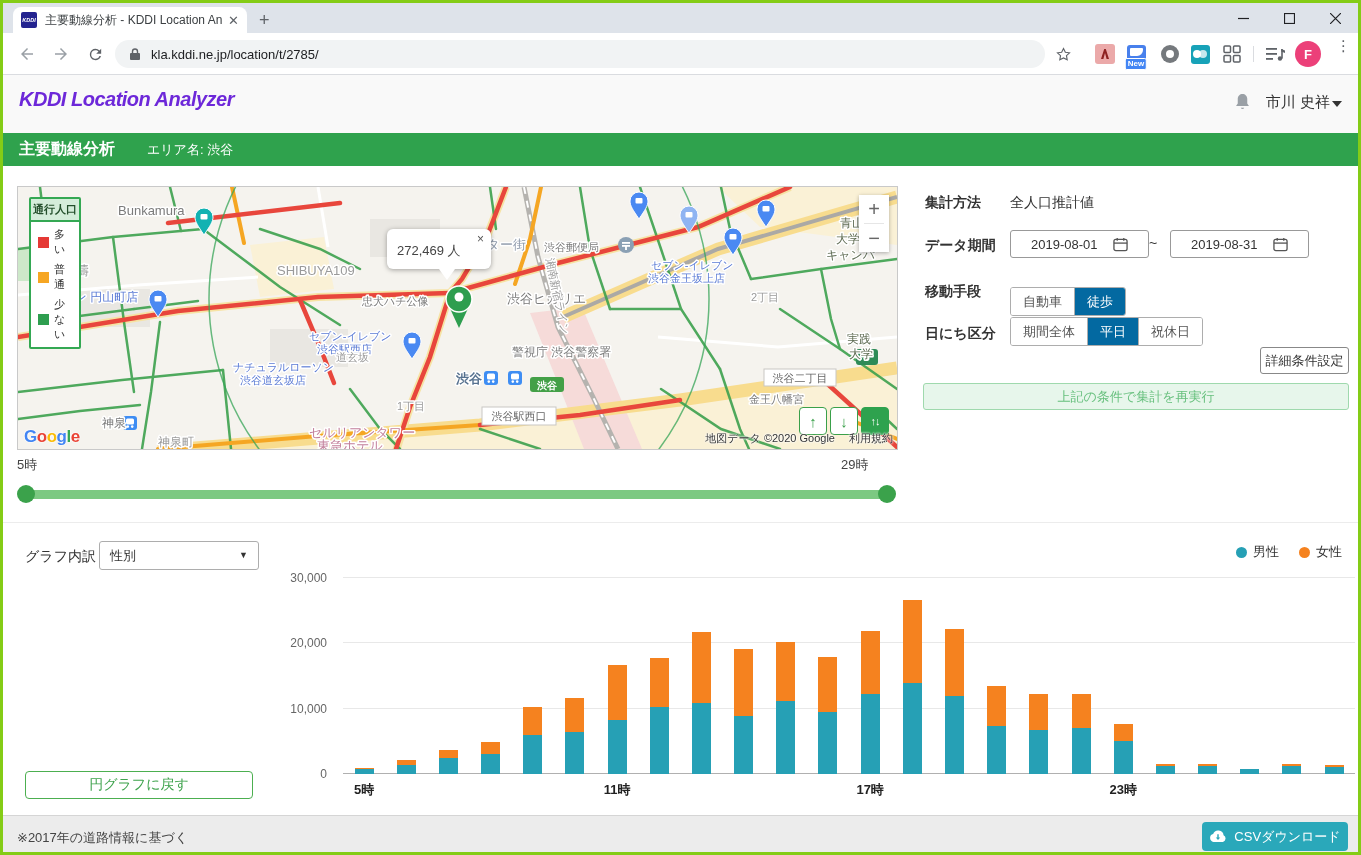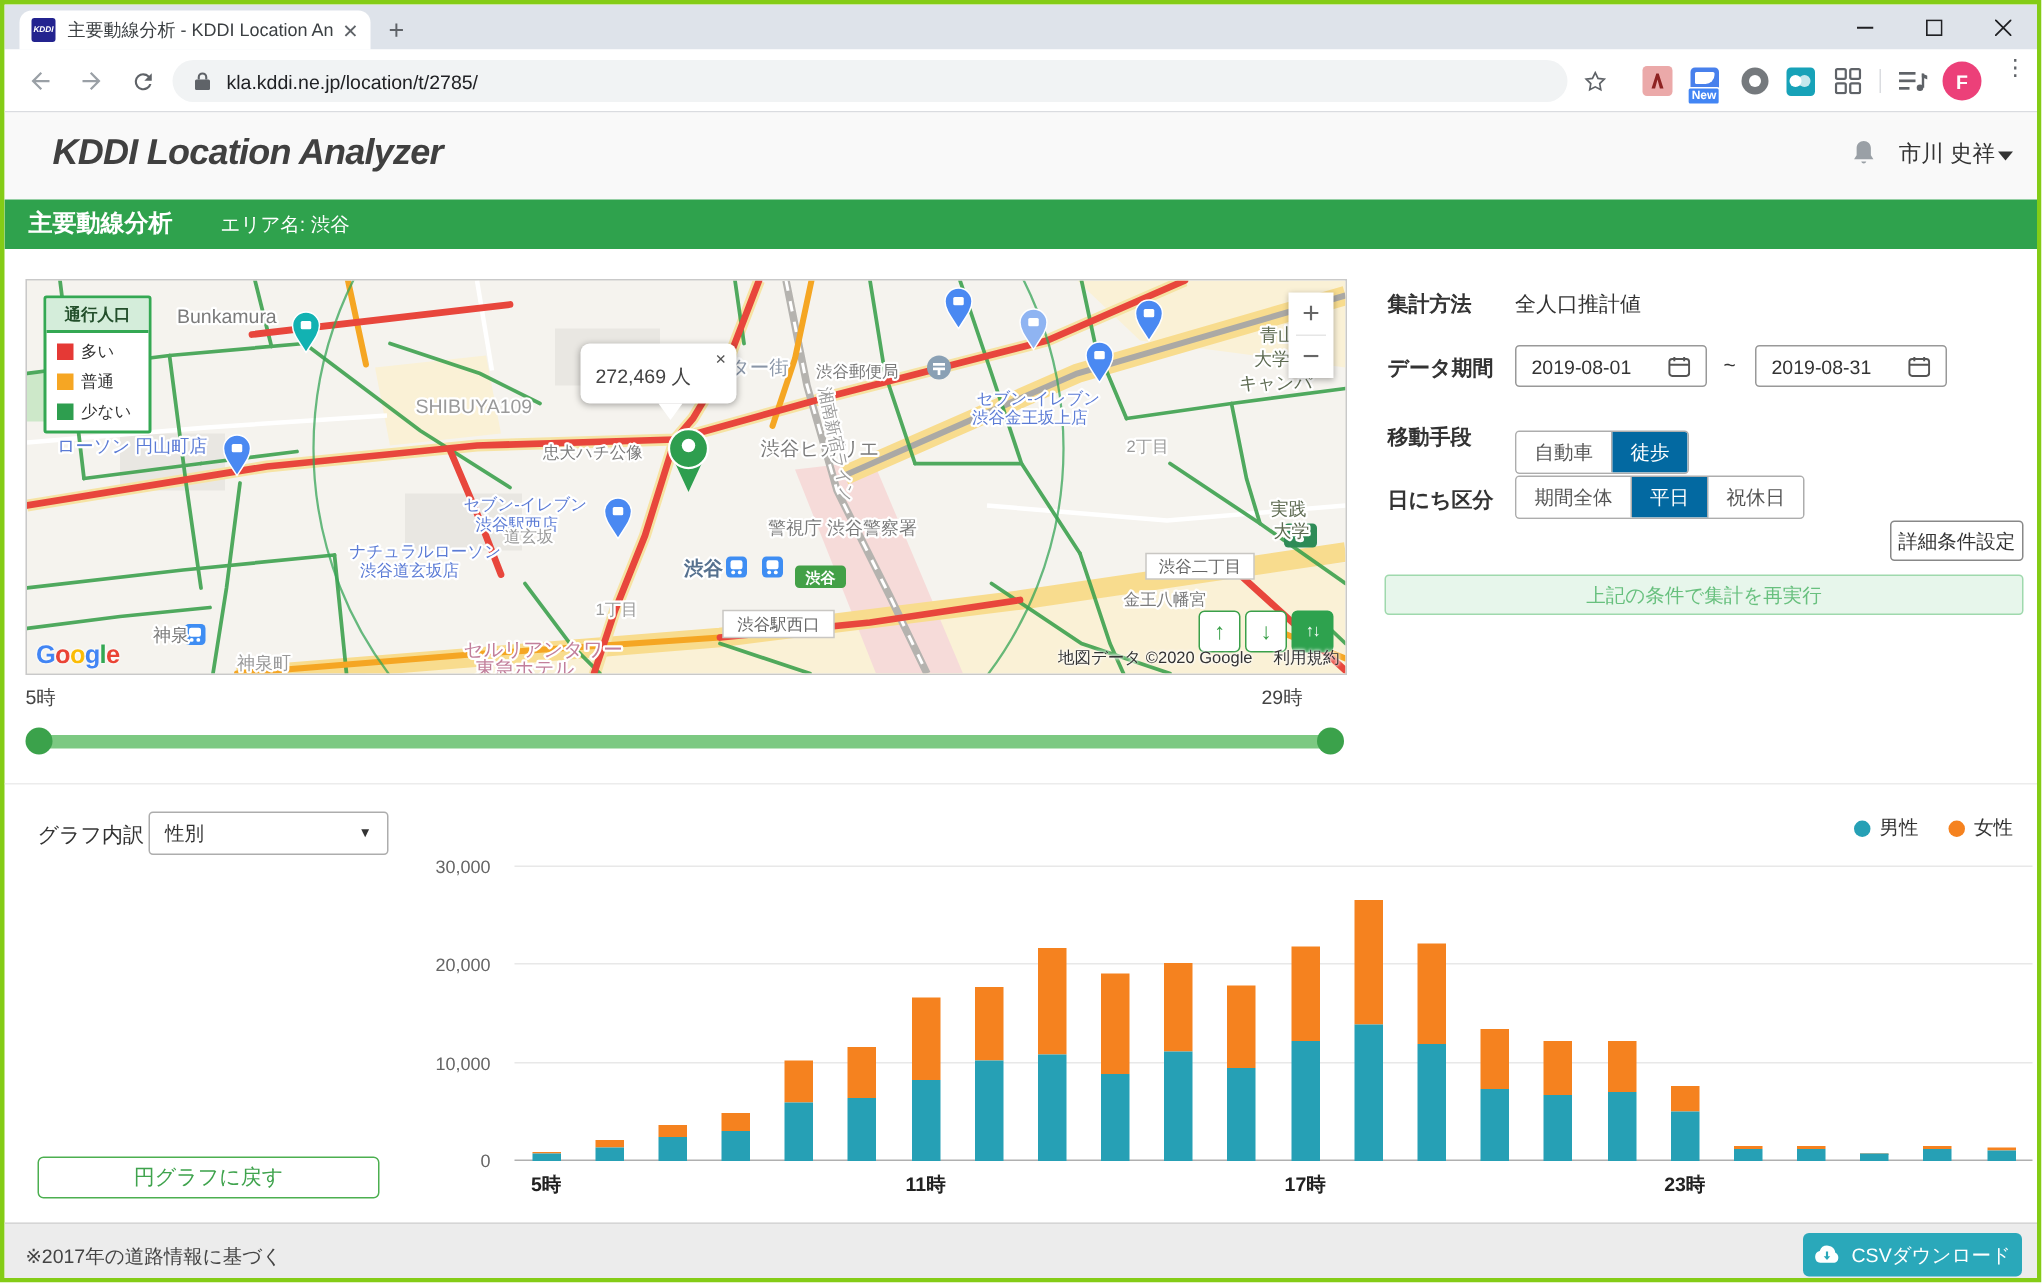--- a/index.html
+++ b/index.html
@@ -27,61 +27,61 @@
   .ext-gray { width:18px; height:18px; border-radius:50%; background:#75797d; position:relative; }
   .ext-gray::after { content:""; position:absolute; left:5px; top:5px; width:8px; height:8px; border-radius:50%; background:#fff; }
   .ext-teal { background:#17a2b8; border-radius:3px; width:19px; height:19px; position:relative; }
   .ext-teal i { position:absolute; background:#fff; border-radius:50%; width:8px; height:8px; top:5px; }
   .sep { position:absolute; top:13px; width:1px; height:16px; background:#dadce0; }
   .avatar { position:absolute; top:8px; width:26px; height:26px; border-radius:50%; background:#ec4079; color:#fff; font-size:13px; font-weight:bold; display:flex; align-items:center; justify-content:center; }
   .dots { position:absolute; top:9px; font-size:15px; color:#5f6368; letter-spacing:0; line-height:8px; }
 
   
   .appheader { position:absolute; left:0; top:72px; width:100%; height:58px; background:#f9f9f9; }
-  .logo { position:absolute; left:32px; top:13px; font-size:24px; font-weight:bold; font-style:italic; color:#404040; letter-spacing:-0.5px; }
+  .logo { position:absolute; left:16px; top:13px; font-size:20px; font-weight:bold; font-style:italic; color:#6d28d9; letter-spacing:-0.5px; }
   .userarea { position:absolute; right:16px; top:17px; display:flex; align-items:center; gap:14px; }
   .username { font-size:15px; color:#333; }
   .caret { width:0; height:0; border-left:5px solid transparent; border-right:5px solid transparent; border-top:6px solid #333; display:inline-block; margin-left:2px; }
   .greenbar { position:absolute; left:0; top:130px; width:100%; height:33px; background:#2fa24d; color:#fff; display:flex; align-items:center; }
   .greenbar .pt { font-size:16px; font-weight:bold; margin-left:16px; }
   .greenbar .al { font-size:13px; margin-left:32px; }
 
   
   .map-panel { position:absolute; left:14px; top:183px; width:881px; height:264px; border:1px solid #c9c9c9; overflow:hidden; background:#f5f3ee; }
   .map-svg { position:absolute; left:0; top:0; }
   .ml { paint-order:stroke; stroke:#fff; stroke-width:3px; stroke-linejoin:round; }
   .g11{fill:#7b7b7b;font-size:11px}.g12{fill:#7b7b7b;font-size:12px}.g13{fill:#7b7b7b;font-size:13px}
   .a11{fill:#9a9a9a;font-size:11px}.a12{fill:#9a9a9a;font-size:12px}.a13{fill:#9a9a9a;font-size:13px}
   .b11{fill:#5b7bd5;font-size:11px}.b12{fill:#5b7bd5;font-size:12px}
   .s13{fill:#8a96a8;font-size:13px}.u12{fill:#5e6b52;font-size:12px}
   .p13{fill:#c27f9b;font-size:13px}.st13{fill:#56718f;font-size:13px;font-weight:bold}
   .box11{fill:#666;font-size:11px;text-anchor:middle}
   .w10{fill:#fff;font-size:10px;text-anchor:middle;font-weight:bold;paint-order:fill}
-  .map-legend { position:absolute; left:11px; top:10px; width:72px; background:#fff; border:2px solid #34a853; border-radius:2px; z-index:5; }
+  .map-legend { position:absolute; left:11px; top:10px; width:52px; background:#fff; border:2px solid #34a853; border-radius:2px; z-index:5; }
   .map-legend .hd { background:#d4edda; border-bottom:2px solid #34a853; font-size:11px; font-weight:bold; color:#234f2b; text-align:center; padding:3px 0; }
   .map-legend .it { display:flex; align-items:center; gap:5px; font-size:11px; color:#333; margin:5px 7px; }
   .map-legend .sq { width:11px; height:11px; flex:none; }
   .tooltip { position:absolute; left:369px; top:42px; width:104px; height:40px; background:#fff; border-radius:6px; box-shadow:0 1px 5px rgba(0,0,0,.35); z-index:6;text-align:center; }
   .tooltip .val { position:absolute; left:10px; bottom:9px; font-size:13px; color:#444; }
   .tooltip .cls { position:absolute; right:7px; top:4px; font-size:12px; color:#555; line-height:1; }
   .tooltip::after { content:""; position:absolute; left:52px; top:100%; border:8px solid transparent; border-top:11px solid #fff; border-bottom:0; }
   .zoomctrl { position:absolute; right:8px; top:8px; width:30px; background:#fff; box-shadow:0 1px 4px rgba(0,0,0,.3); z-index:5; }
   .zoomctrl div { height:28px; display:flex; align-items:center; justify-content:center; font-size:20px; color:#666; }
   .zoomctrl .zd { height:1px; background:#e6e6e6; margin:0 5px; }
   .arrowbtns { position:absolute; right:8px; bottom:14px; display:flex; gap:3px; z-index:5; }
   .abtn { width:28px; height:28px; border-radius:4px; display:flex; align-items:center; justify-content:center; font-size:15px; font-weight:bold; }
   .abtn.wh { background:#fff; border:1.5px solid #3aa04a; color:#3aa04a; }
   .abtn.gr { background:#2ea24e; border:1.5px solid #2ea24e; color:#fff; font-size:11px; letter-spacing:-1px; }
   .glogo { position:absolute; left:6px; bottom:2px; font-size:17px; font-weight:bold; letter-spacing:-0.5px; z-index:5; text-shadow:0 0 2px #fff,0 0 2px #fff; }
   .attrib { position:absolute; right:4px; bottom:3px; display:flex; gap:14px; font-size:11px; color:#333; z-index:5; text-shadow:0 0 2px #fff,0 0 2px #fff,0 0 3px #fff; }
 
   
   .rowlbl { position:absolute; font-size:14px; font-weight:bold; color:#333; }
   .rowval { position:absolute; font-size:14px; color:#333; }
-  .dateinput { position:absolute; width:128px; height:28px; border:1px solid #999; border-radius:3px; background:#fff; display:flex; align-items:center; padding:0 10px; }
+  .dateinput { position:absolute; width:139px; height:28px; border:1px solid #999; border-radius:3px; background:#fff; display:flex; align-items:center; padding:0 20px; }
   .dateinput .dv { font-size:13px; color:#333; flex:1; }
   .tgl { position:absolute; display:inline-flex; border:1px solid #adadad; border-radius:3px; overflow:hidden; }
   .tgl span { padding:0 12px; line-height:27px; font-size:13px; color:#555; background:#fff; border-right:1px solid #adadad; }
   .tgl span:last-child { border-right:none; }
   .tgl span.on { background:#0369a1; color:#fff; }
   .btn-detail { position:absolute; left:1257px; top:344px; width:89px; height:27px; border:1px solid #888; border-radius:3px; background:#fff; font-size:13px; color:#333; display:flex; align-items:center; justify-content:center; }
   .btn-rerun { position:absolute; left:920px; top:380px; width:426px; height:27px; border:1px solid #9fd9ad; border-radius:3px; background:#e7f6eb; font-size:13px; color:#68c07e; display:flex; align-items:center; justify-content:center; }
 
   
   .sl-label { position:absolute; font-size:13px; color:#444; }

